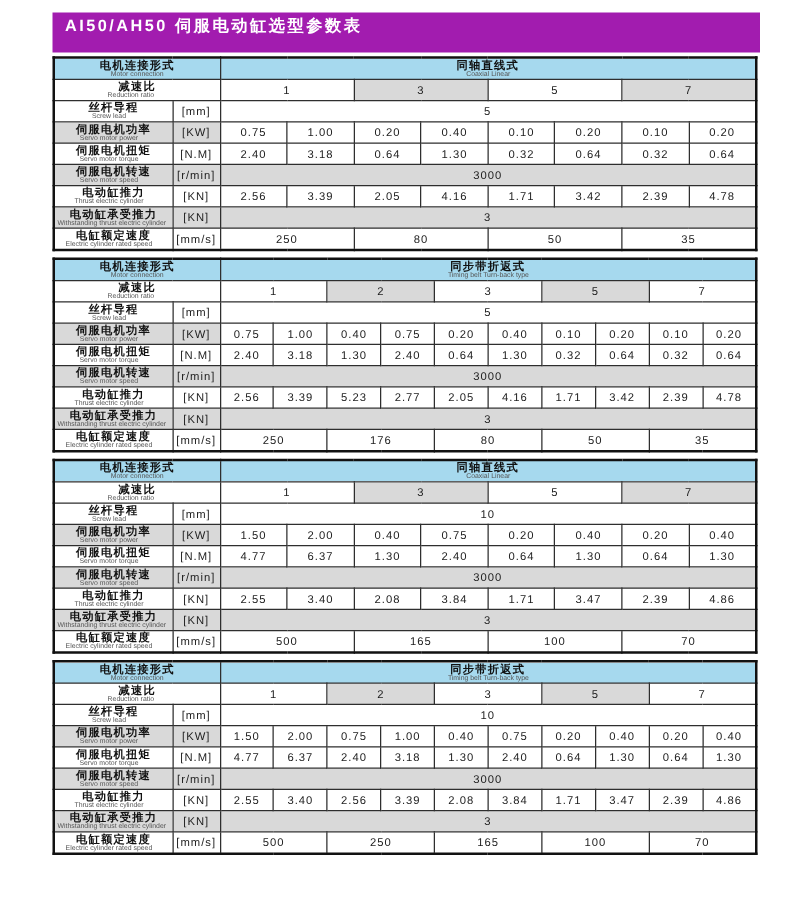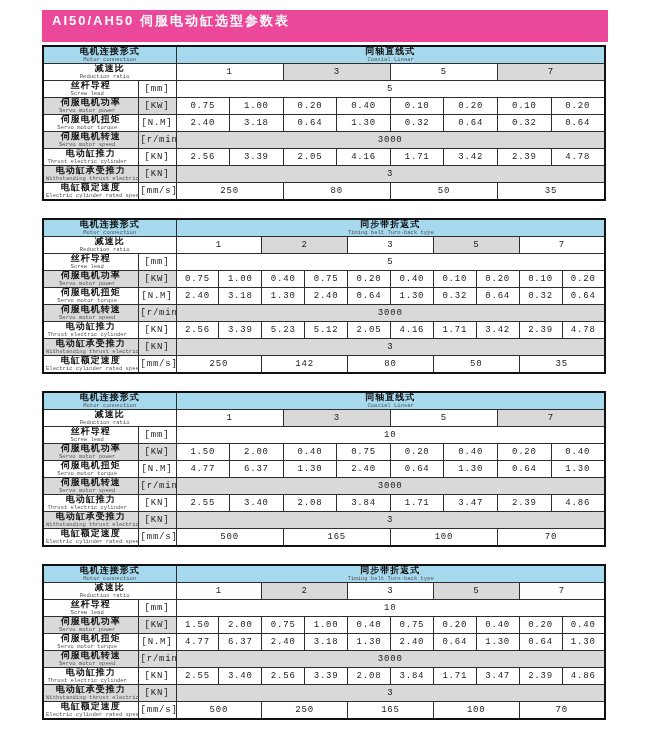--- a/index.html
+++ b/index.html
@@ -3,29 +3,29 @@
 <meta charset="utf-8">
 <style>
   html,body{margin:0;padding:0;}
   body{
     width:649px;height:731px;background:#ffffff;position:relative;
     font-family:"Liberation Sans","DejaVu Sans",sans-serif;
     -webkit-font-smoothing:antialiased;
   }
   .content{position:absolute;left:42px;top:10px;width:566px;}
   .title-bar{
-    background:#ec4899;color:#ffffff;
+    background:#a21caf;color:#ffffff;
     padding:3px 10px 4px 10px;margin-bottom:3px;
     height:25px;
   }
   .title-cn{font-size:13px;font-weight:bold;letter-spacing:2px;line-height:15px;white-space:nowrap;}
   .title-en{font-size:7.5px;letter-spacing:0.4px;line-height:9px;white-space:nowrap;}
   table.param-table{
     border-collapse:collapse;table-layout:fixed;width:480px;
-    margin-bottom:17px;border:2px solid #111111;font-family:Liberation Mono, monospace;
+    margin-bottom:5px;border:2px solid #111111;
   }
   table.param-table td{
     border:1px solid #2e2e2e;
     padding:0 2px;text-align:center;vertical-align:middle;
     font-size:9px;color:#1d1d1d;height:16px;line-height:10px;
     letter-spacing:0.8px;overflow:hidden;white-space:nowrap;
   }
   td.lbl{text-align:left;padding-left:4px;}
   .cn{font-size:9px;font-weight:bold;letter-spacing:1px;line-height:10px;color:#111;}
   .en{font-size:6px;font-weight:normal;letter-spacing:0;line-height:6px;color:#555;transform:scale(0.92);transform-origin:left top;}
@@ -249,21 +249,21 @@
           </tr>
           <tr>
             <td class="lbl">
               <div class="cn">电动缸推力</div>
               <div class="en">Thrust electric cylinder</div>
             </td>
             <td class="unit">[KN]</td>
             <td class="val">2.56</td>
             <td class="val">3.39</td>
             <td class="val">5.23</td>
-            <td class="val">5.12</td>
+            <td class="val">2.77</td>
             <td class="val">2.05</td>
             <td class="val">4.16</td>
             <td class="val">1.71</td>
             <td class="val">3.42</td>
             <td class="val">2.39</td>
             <td class="val">4.78</td>
           </tr>
           <tr>
             <td class="lbl shade">
               <div class="cn">电动缸承受推力</div>
@@ -272,21 +272,21 @@
             <td class="unit shade">[KN]</td>
             <td colspan="10" class="val shade">3</td>
           </tr>
           <tr>
             <td class="lbl">
               <div class="cn">电缸额定速度</div>
               <div class="en">Electric cylinder rated speed</div>
             </td>
             <td class="unit">[mm/s]</td>
             <td colspan="2" class="val">250</td>
-            <td colspan="2" class="val">142</td>
+            <td colspan="2" class="val">176</td>
             <td colspan="2" class="val">80</td>
             <td colspan="2" class="val">50</td>
             <td colspan="2" class="val">35</td>
           </tr>
         </tbody>
       </table>
       <table class="param-table">
         <colgroup>
           <col style="width: 95px;">
           <col style="width: 38px;">

